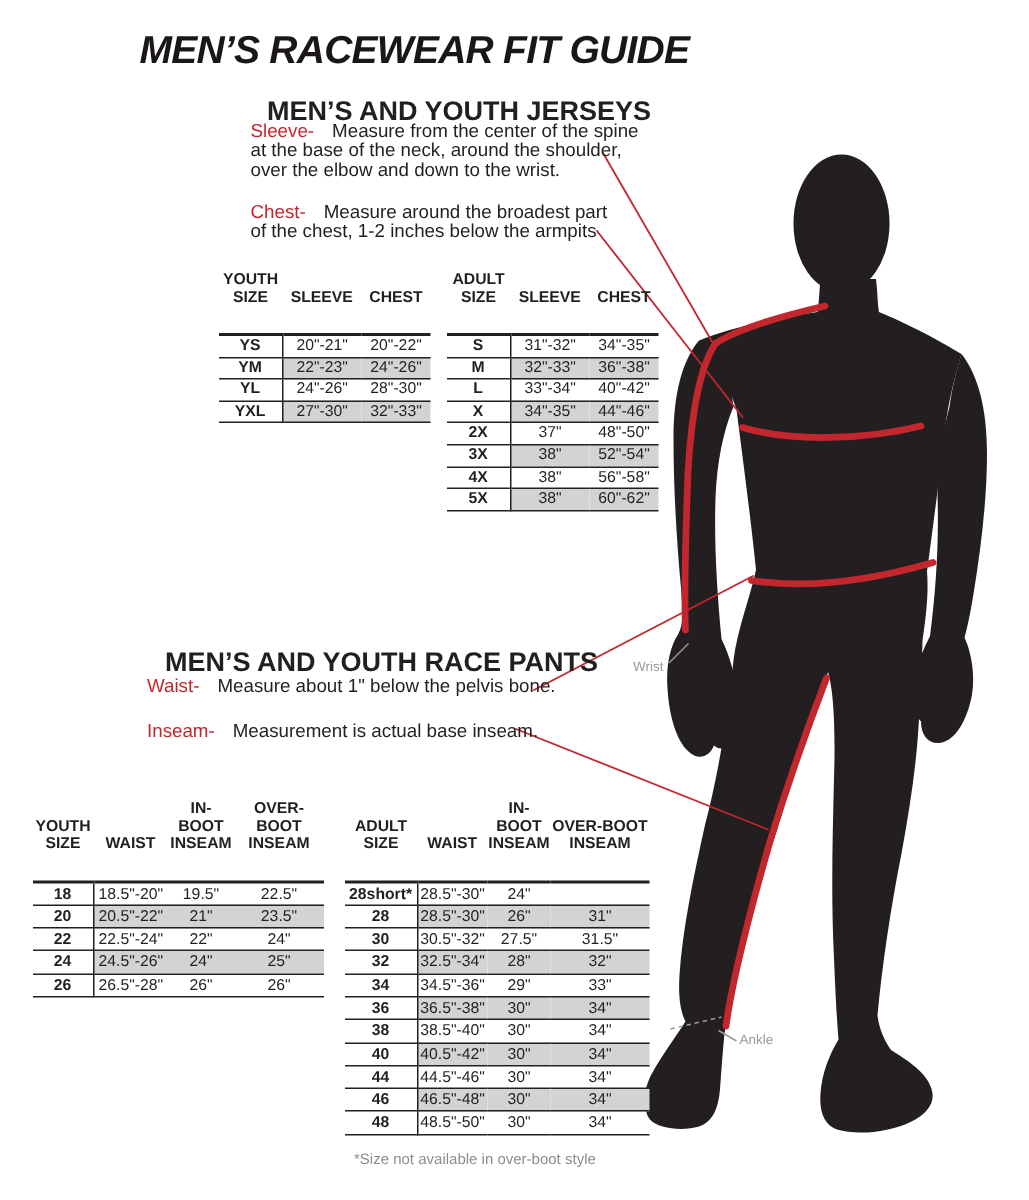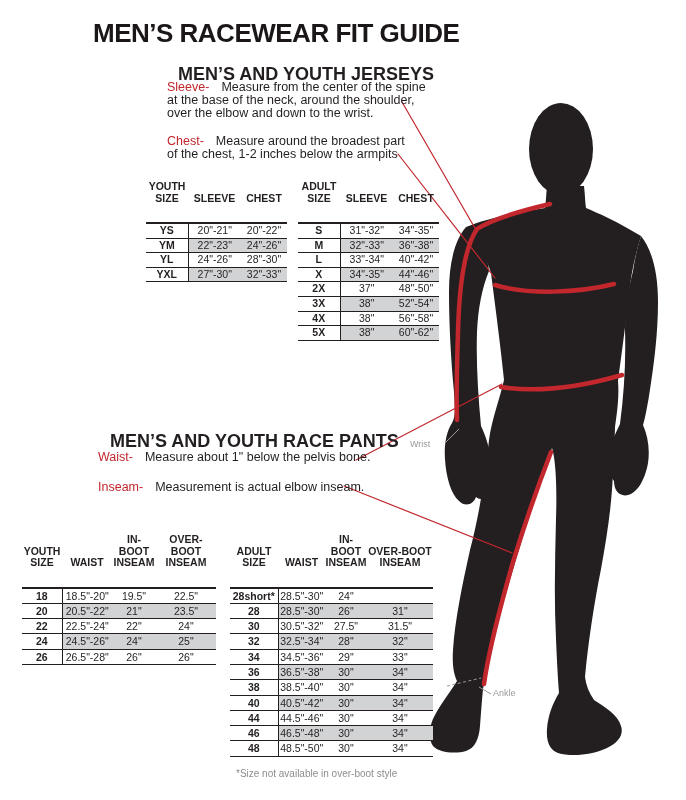--- a/index.html
+++ b/index.html
@@ -6,21 +6,21 @@
   html,body{margin:0;padding:0;background:#fff;}
   .page{position:relative;width:686px;height:800px;background:#fff;overflow:hidden;
         font-family:"Liberation Sans","DejaVu Sans",sans-serif;color:var(--ink);}
   .figure-svg{position:absolute;left:0;top:0;width:686px;height:800px;pointer-events:none;}
   .sil{fill:var(--sil);stroke:none;}
   .mline{fill:none;stroke:var(--accent);stroke-width:4.5;stroke-linecap:round;}
   .callout{fill:none;stroke:var(--accent);stroke-width:1.2;stroke-linecap:round;}
   .gline{fill:none;stroke:#9a9a9a;stroke-width:1;}
 
   .page-title{position:absolute;left:93px;top:18px;margin:0;font-size:26px;line-height:30px;
-              font-weight:bold;letter-spacing:-0.5px;color:#1b1718;white-space:nowrap;}
+              font-weight:bold;font-style:italic;letter-spacing:-0.5px;color:#1b1718;white-space:nowrap;}
   .section-heading{position:absolute;margin:12px;font-size:18px;line-height:17px;font-weight:bold;white-space:nowrap;}
   .h-jerseys{left:166px;top:54px;}
   .h-pants{left:98px;top:421px;}
 
   .para{position:absolute;margin:0;font-size:12.5px;line-height:13.2px;}
   .lead{color:var(--accent);font-weight:normal;margin-right:12px;}
   .pt{white-space:pre-line;}
   .p-sleeve{left:167px;top:81px;width:260px;}
   .p-chest{left:167px;top:135px;width:260px;}
   .p-waist{left:98px;top:451px;width:300px;white-space:nowrap;}
@@ -34,21 +34,21 @@
   .fit-table tbody tr:nth-child(even) td:not(:first-child){background:var(--shade);}
   .t-yj{left:146px;top:181px;width:141px;}
   .t-aj{left:298px;top:181px;width:141px;}
   .t-yj td,.t-aj td{height:13.6px;line-height:13.6px;}
   .t-yp{left:22px;top:534px;width:194px;}
   .t-ap{left:230px;top:534px;width:203px;}
   .t-yp td,.t-ap td{height:14.3px;line-height:14.3px;}
 
   .footnote{position:absolute;left:236px;top:768px;font-size:10px;color:#8d8d8d;white-space:nowrap;}
   .tiny-label{position:absolute;font-size:9px;color:#9a9a9a;white-space:nowrap;}
-  .l-wrist{left:410px;top:439px;}
+  .l-wrist{left:422px;top:439px;}
   .l-ankle{left:493px;top:688px;}
 </style>
 </head>
 <body>
 
 <div class="page">
 
   <svg class="figure-svg" viewBox="0 0 686 800">
 
     <ellipse class="sil" cx="561" cy="149" rx="32" ry="46"></ellipse>
@@ -245,21 +245,21 @@
           <td>38"</td>
           <td>60"-62"</td>
         </tr>
       </tbody>
     </table>
 
   <h2 class="section-heading h-pants">MEN’S AND YOUTH RACE PANTS</h2>
 
   <p class="para p-waist"><span class="lead">Waist-</span><span class="pt">Measure about 1" below the pelvis bone.</span></p>
 
-  <p class="para p-inseam"><span class="lead">Inseam-</span><span class="pt">Measurement is actual elbow inseam.</span></p>
+  <p class="para p-inseam"><span class="lead">Inseam-</span><span class="pt">Measurement is actual base inseam.</span></p>
 
   <table class="fit-table t-yp">
     <colgroup>
         <col style="width:40px">
         <col style="width:50px">
         <col style="width:44px">
         <col style="width:60px">
       </colgroup>
   <thead>
         <tr class="hdr-top">

